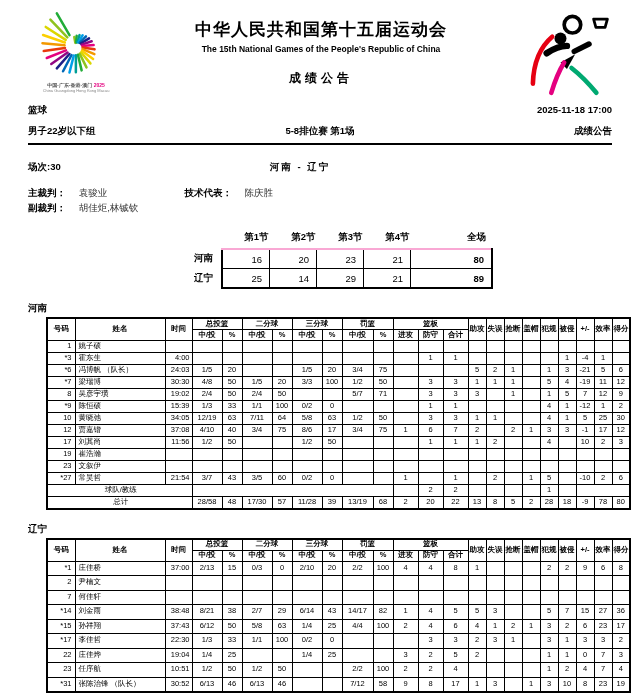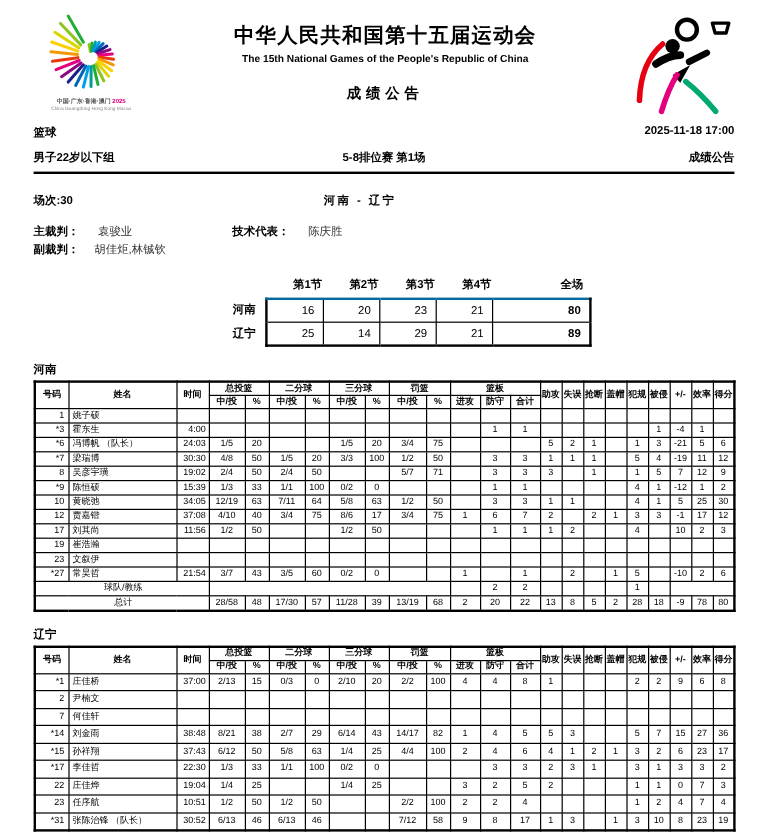--- a/index.html
+++ b/index.html
@@ -24,42 +24,42 @@
   .meta-row1{display:flex;justify-content:space-between;margin-top:2px;}
   .meta-row2{position:relative;margin-top:8px;height:12px;}
   .meta-row2 .c{position:absolute;left:0;right:0;text-align:center;}
   .meta-row2 .r{position:absolute;right:0;}
   .rule{margin:6px 28px 0 28px;border:none;border-top:2px solid #000;height:0;}
 
   
   .match{padding:0 28px;font-size:9.5px;}
   .m-row1{position:relative;margin-top:16px;height:13px;font-weight:bold;}
   .m-row1 .c{position:absolute;left:0;right:40px;text-align:center;letter-spacing:2px;}
-  .m-row2{margin-top:13px;font-family:Liberation Mono, monospace;}
+  .m-row2{margin-top:13px;}
   .m-row3{margin-top:2px;}
   .lbl{font-weight:bold;}
   .val{color:#333;margin-left:10px;}
   .gap{display:inline-block;width:72px;}
 
   
   .quarters{margin:15px 0 0 178px;font-size:9.5px;}
   .quarters table{border-collapse:collapse;}
   .quarters th{font-weight:bold;}
   .qh{width:38px;text-align:right;padding-bottom:4px;}
   .qh-total{width:72px;text-align:right;padding-right:6px;padding-bottom:4px;}
   .qt-team{width:34px;text-align:right;padding-right:8px;font-weight:bold;}
   .qs{border:1px solid #000;width:38px;height:16px;text-align:right;padding-right:7px;}
   .qs.first{border-left:2px solid #000;}
   .qs.total{border-right:2px solid #000;width:72px;font-weight:bold;}
-  .quarters tr.q1 .qs{border-top:2px solid #0369a1;}
+  .quarters tr.q1 .qs{border-top:2px solid #f9a8d4;}
   .quarters tr.q2 .qs{border-bottom:2px solid #000;}
 
   
   .team-title{margin:13px 0 2px 28px;font-size:9.5px;font-weight:bold;}
-  table.box{margin:0 28px;width:584px;border-collapse:collapse;table-layout:fixed;
+  table.box{margin:0 46px;width:584px;border-collapse:collapse;table-layout:fixed;
             font-size:7.5px;border:2px solid #000;}
   table.box th,table.box td{border:1px solid #000;padding:0 1px;text-align:center;
             overflow:hidden;white-space:nowrap;line-height:1.15;}
   table.box th{font-weight:bold;height:10px;}
   table.box td.name{text-align:left;padding-left:3px;}
   table.box td.no{text-align:right;padding-right:3px;}
   table.box td.time{text-align:right;padding-right:2px;}
   table.box td.flabel{text-align:center;padding-left:3px;}
   #box-0 tbody tr{height:12px;}
   #box-1 tbody tr{height:14.5px;}

